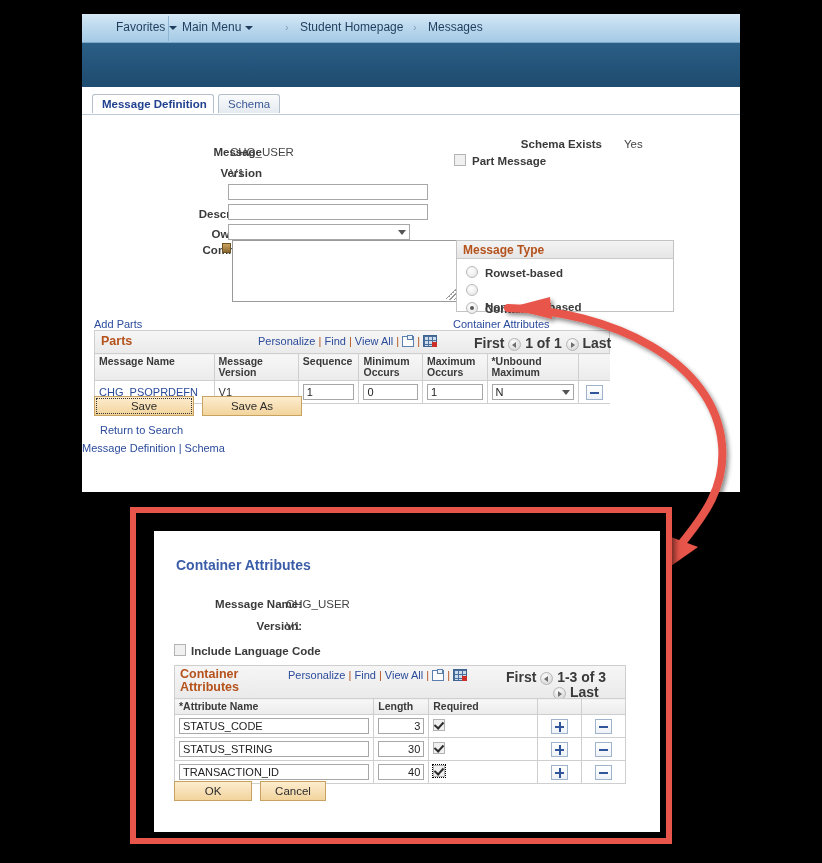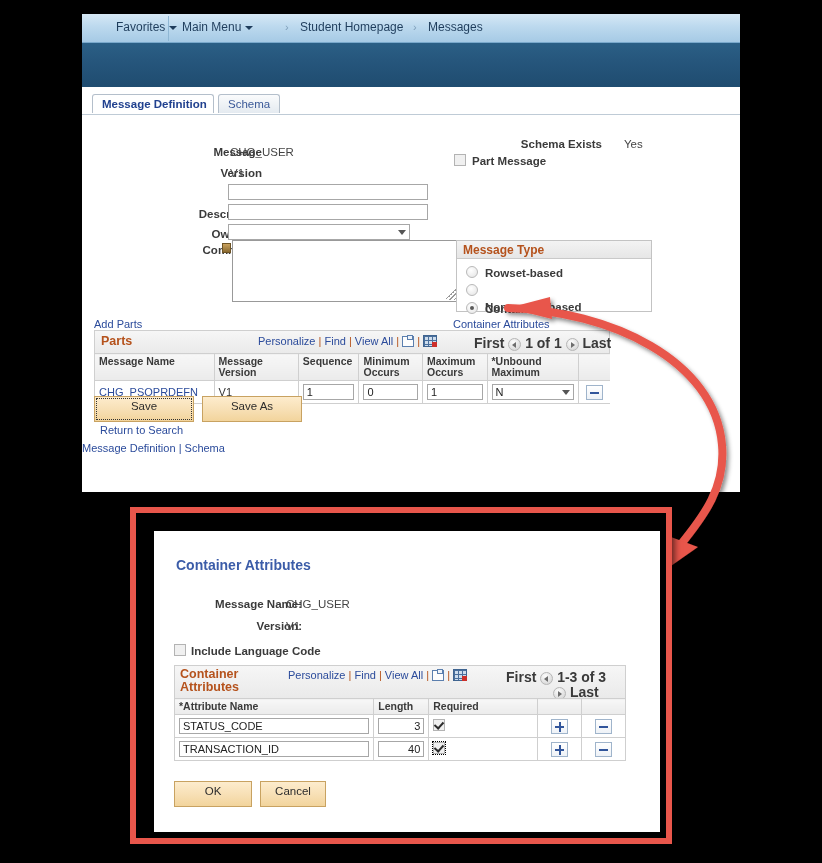--- a/index.html
+++ b/index.html
@@ -422,21 +422,21 @@
     content: "";
     position: absolute;
     left: 7px; top: 2px;
     width: 2px; height: 10px;
     background: #31559b;
   }
 
   
   .psbtn {
     position: absolute;
-    height: 26px;
+    height: 20px;
     line-height: 18px;
     text-align: center;
     font-size: 11.5px;
     color: #2c2c2c;
     background: linear-gradient(to bottom, #fdeccd 0%, #f7dfb4 55%, #f2d49c 100%);
     border: 1px solid #c8a261;
     box-sizing: border-box;
     cursor: pointer;
     white-space: nowrap;
   }
@@ -546,21 +546,21 @@
   <div class="tarea" style="left:150px; top:226px; width:227px; height:62px;">
     <span class="grip"></span>
   </div>
 
   <div class="fld-label" style="left:380px; top:124px; width:140px;">Schema Exists</div>
   <div class="fld-value" style="left:542px; top:124px;">Yes</div>
 
   <div class="chk" style="left:372px; top:140px;"></div>
   <div class="inline-lbl" style="left:390px; top:141px;">Part Message</div>
 
-  <div class="mtbox" style="left:374px; top:226px; width:196px; height:72px;">
+  <div class="mtbox" style="left:374px; top:226px; width:218px; height:72px;">
     <div class="mtbox-hdr">Message Type</div>
     <div class="rad" style="left:9px; top:25px;"></div>
     <div class="inline-lbl" style="left:28px; top:26px;">Rowset-based</div>
     <div class="rad" style="left:9px; top:43px;"></div>
     <div class="inline-lbl" style="left:28px; top:60px;">Nonrowset-based</div>
     <div class="rad on" style="left:9px; top:61px;"></div>
     <div class="inline-lbl" style="left:28px; top:62px;">Container</div>
   </div>
 
   <a class="lnk" style="left:12px; top:304px;">Add Parts</a>
@@ -702,20 +702,37 @@
           </td>
           <td style="text-align:center;">
             <span class="btn-pm plus"></span>
           </td>
           <td style="text-align:center;">
             <span class="btn-pm"></span>
           </td>
         </tr>
         <tr>
           <td>
+            <input class="cellinput" value="STATUS_STRING" style="">
+          </td>
+          <td>
+            <input class="cellinput" style="text-align: right;" value="30">
+          </td>
+          <td>
+            <span class="chk on" style="position:relative; display:inline-block;"></span>
+          </td>
+          <td style="text-align:center;">
+            <span class="btn-pm plus"></span>
+          </td>
+          <td style="text-align:center;">
+            <span class="btn-pm"></span>
+          </td>
+        </tr>
+        <tr>
+          <td>
             <input class="cellinput" value="TRANSACTION_ID" style="">
           </td>
           <td>
             <input class="cellinput" style="text-align: right;" value="40">
           </td>
           <td>
             <span class="chk on focus" style="position:relative; display:inline-block;"></span>
           </td>
           <td style="text-align:center;">
             <span class="btn-pm plus"></span>

